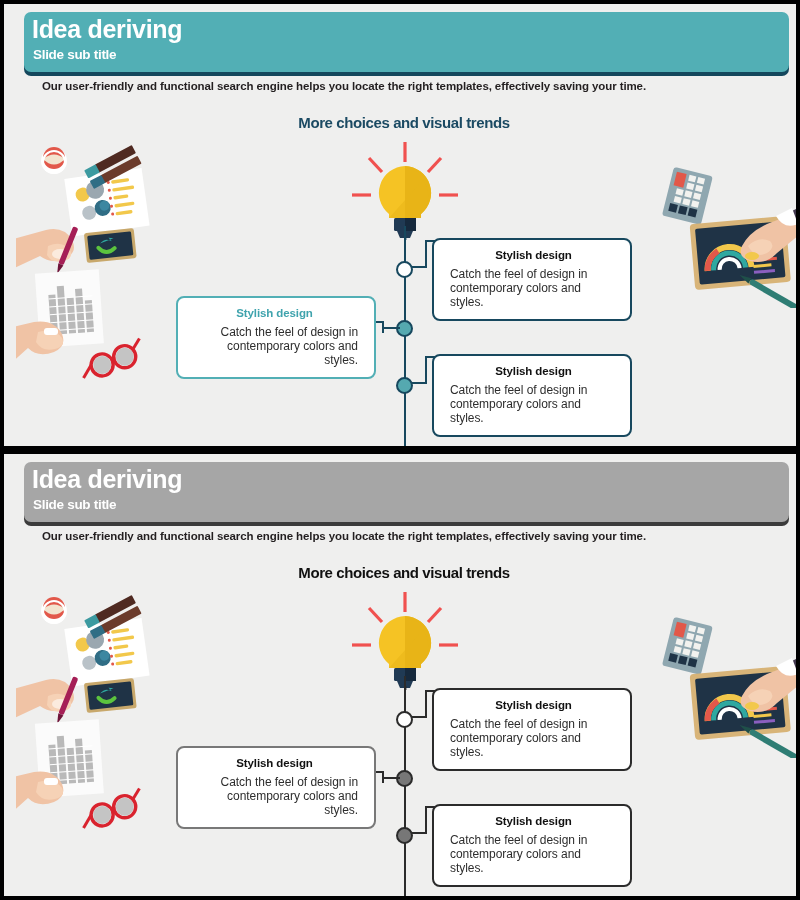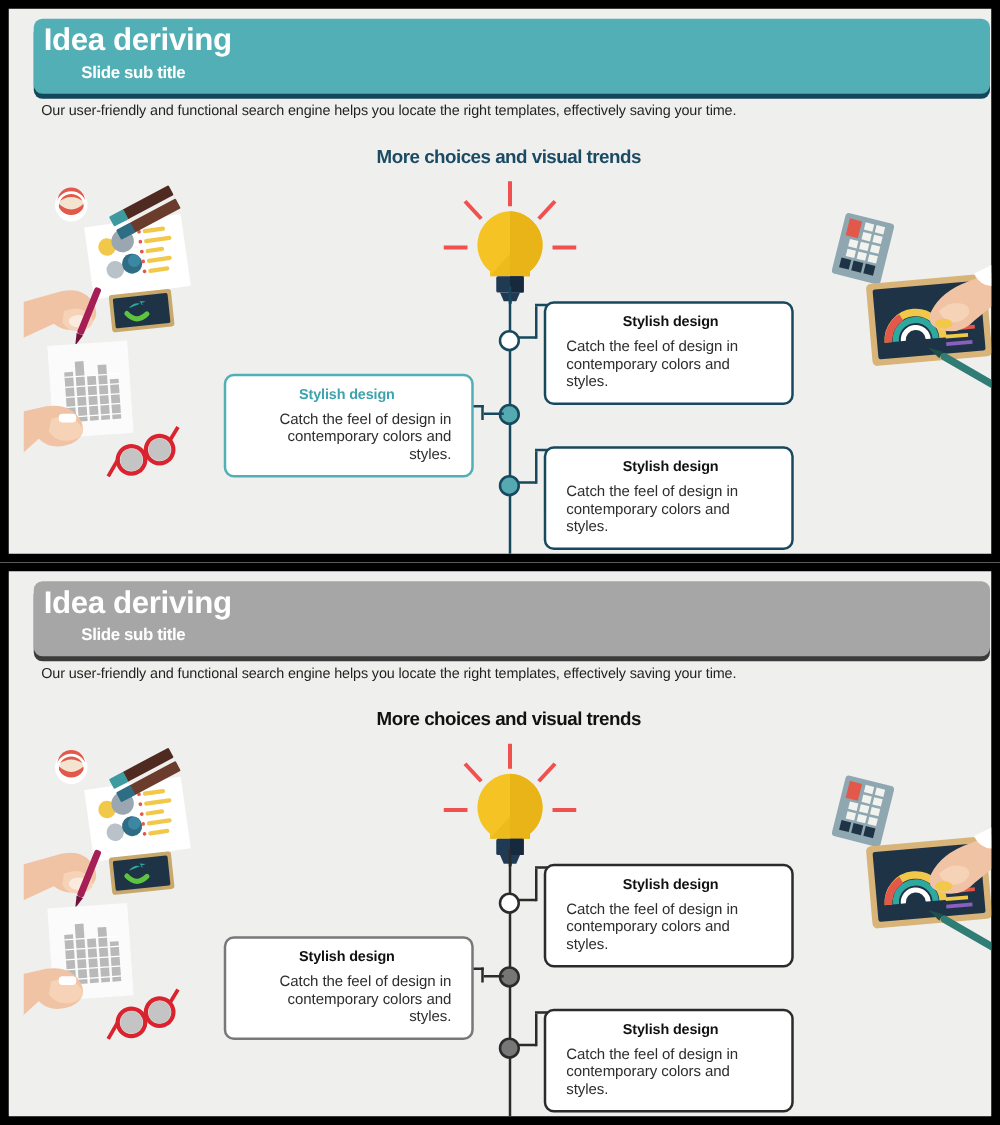--- a/index.html
+++ b/index.html
@@ -8,21 +8,21 @@
     background:#ffffff;
     font-family:"Liberation Sans", sans-serif;
     overflow:hidden;
   }
   .page{position:relative;width:800px;height:900px;}
 
   
   .slide{
     position:absolute;left:0;width:800px;height:450px;
     background:#efefee;
-    border:7px solid #000000;
+    border:4px solid #000000;
     box-sizing:border-box;
     overflow:hidden;
   }
   .slide.teal{top:0;}
   .slide.gray{top:450px;}
 
   
   .banner{
     position:absolute;left:20px;top:8px;width:765px;height:60px;
     border-radius:7px;
@@ -34,27 +34,26 @@
     position:absolute;left:8px;top:2px;
     font-size:25px;font-weight:bold;color:#ffffff;
     letter-spacing:-0.3px;line-height:30px;
     white-space:nowrap;
   }
   .banner-sub{
     position:absolute;left:9px;top:34px;
     font-size:13.5px;font-weight:bold;color:#ffffff;
     letter-spacing:-0.3px;line-height:17px;
     white-space:nowrap;
-    margin-left:29px;
   }
 
   .lede{
-    position:absolute;left:26px;top:76px;
+    position:absolute;left:38px;top:76px;
     font-size:11.5px;color:#231f20;
-    white-space:nowrap;letter-spacing:-0.1px;
+    white-space:nowrap;letter-spacing:-0.1px;font-weight:bold;
   }
 
   .section-title{
     position:absolute;top:110px;left:0;width:800px;
     text-align:center;
     font-size:15px;font-weight:bold;letter-spacing:-0.4px;
   }
   .teal .section-title{color:#1b4a63;}
   .gray .section-title{color:#111111;}
 

